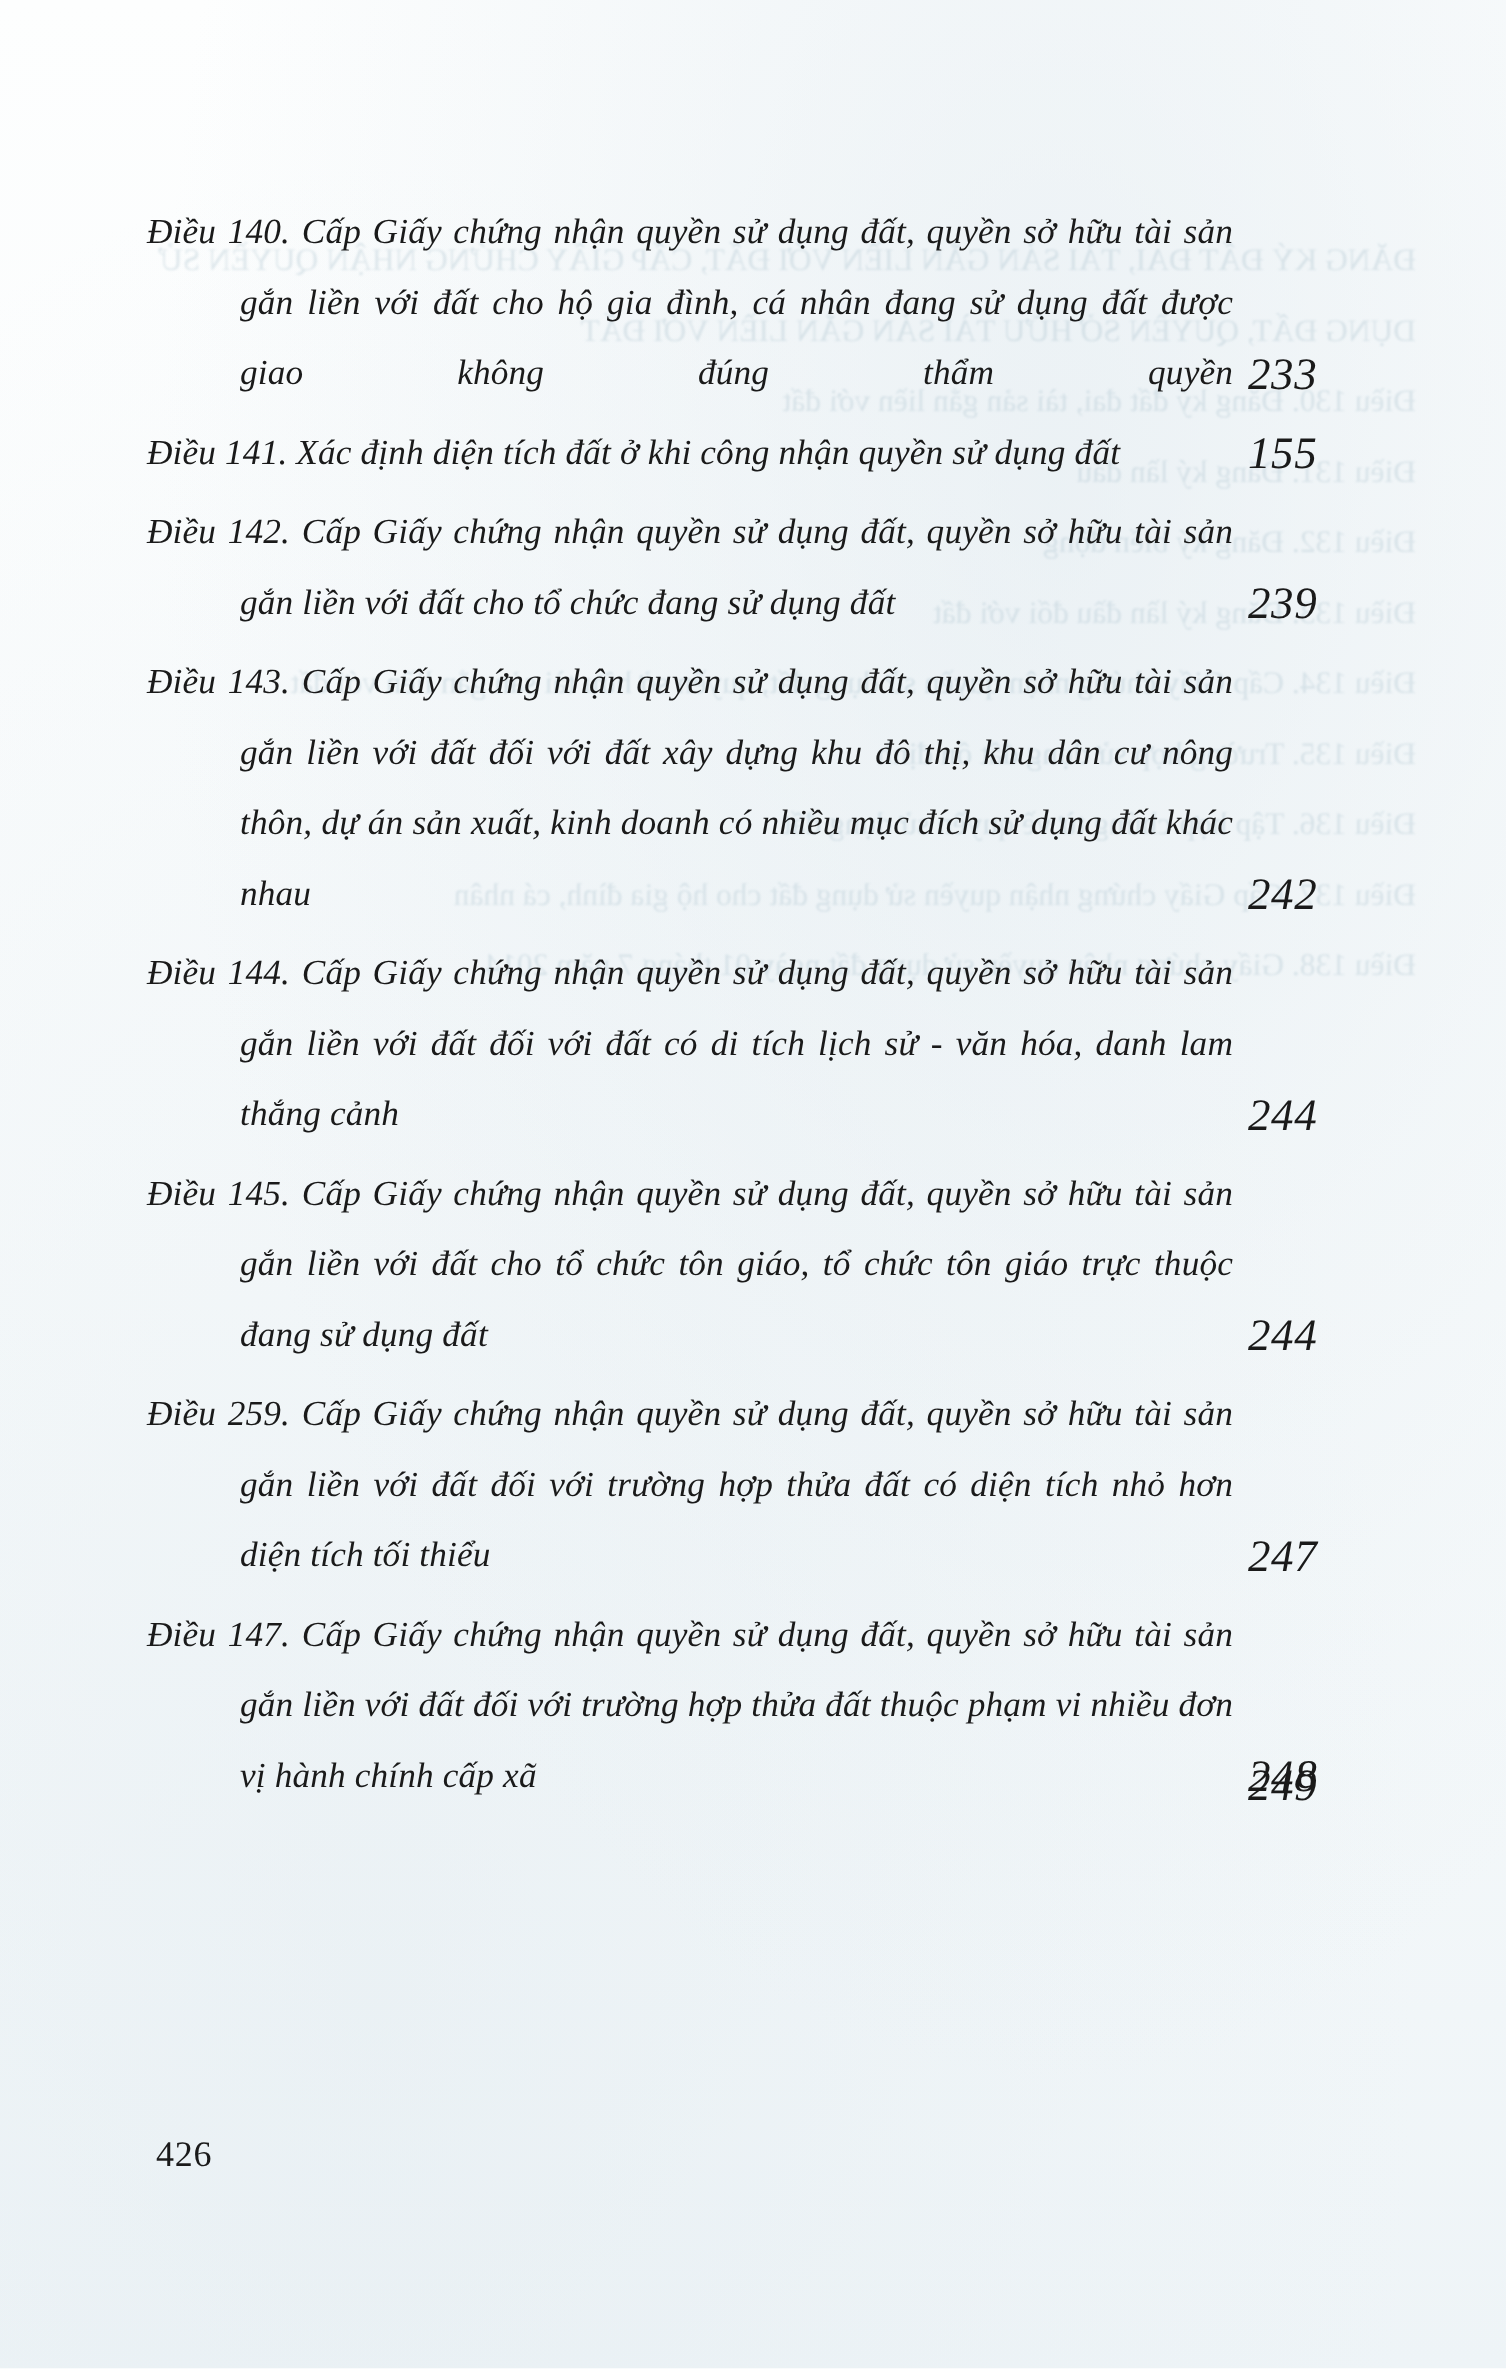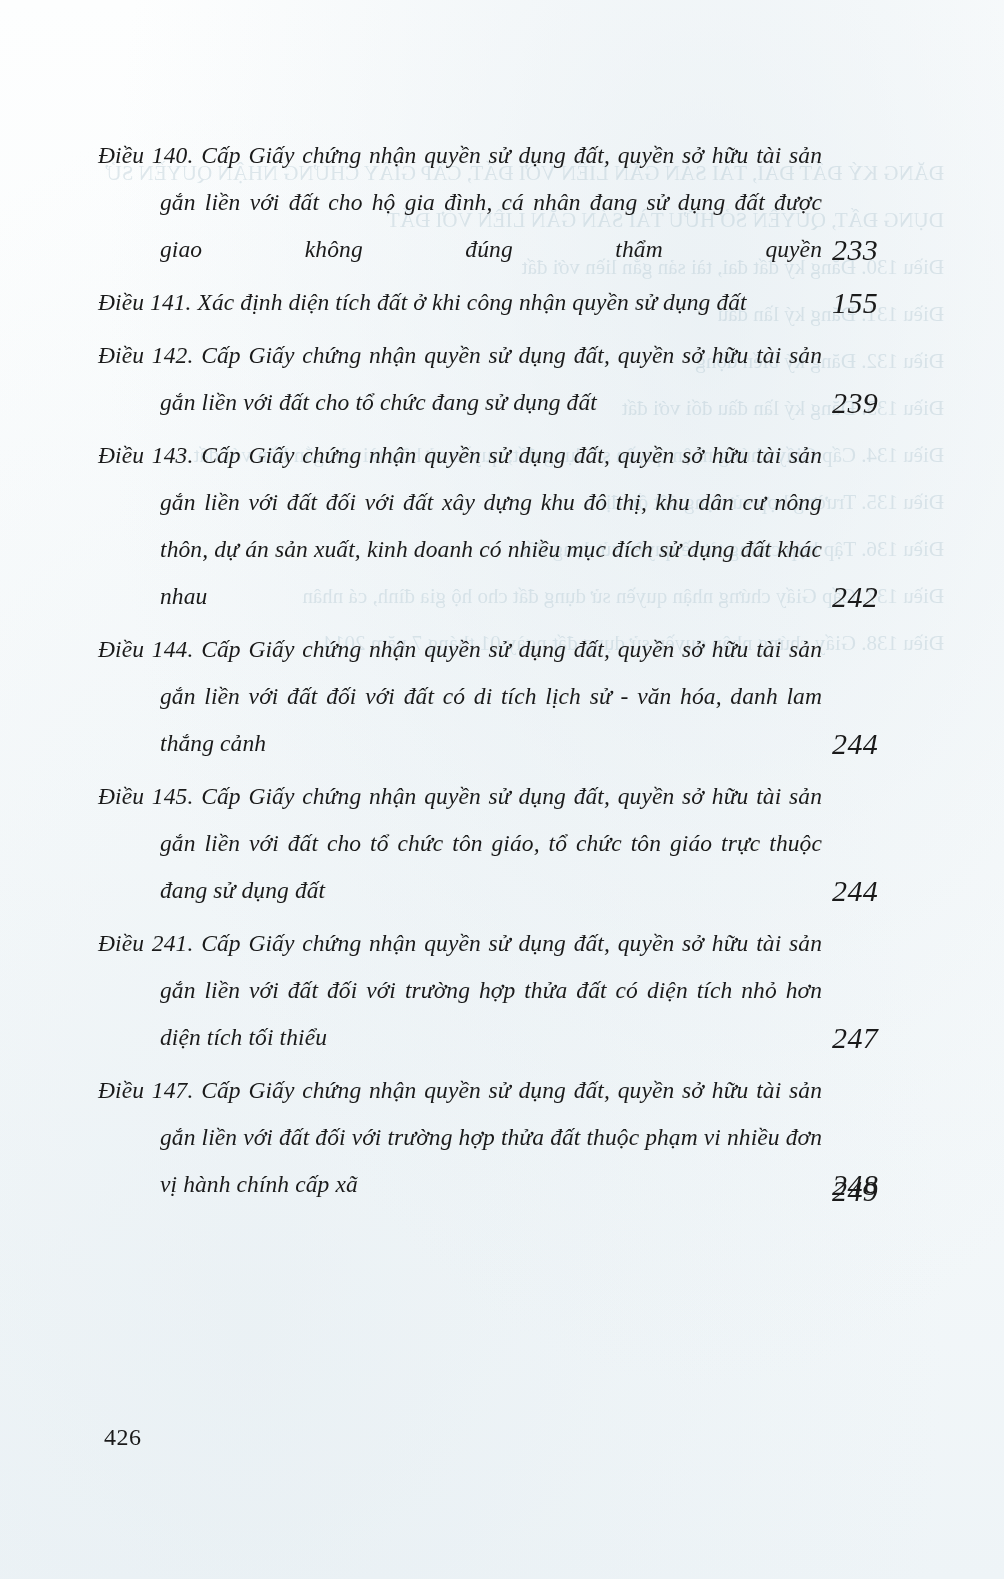--- a/index.html
+++ b/index.html
@@ -159,21 +159,21 @@
 
     <div class="entry">
       <div class="entry-body">
         <span class="indent-block">Điều 145. Cấp Giấy chứng nhận quyền sử dụng đất, quyền sở hữu tài sản gắn liền với đất cho tổ chức tôn giáo, tổ chức tôn giáo trực thuộc đang sử dụng đất</span>
         <span class="page-num">244</span>
       </div>
     </div>
 
     <div class="entry">
       <div class="entry-body">
-        <span class="indent-block">Điều 241. Cấp Giấy chứng nhận quyền sử dụng đất, quyền sở hữu tài sản gắn liền với đất đối với trường hợp thửa đất có diện tích nhỏ hơn diện tích tối thiểu</span>
+        <span class="indent-block">Điều 259. Cấp Giấy chứng nhận quyền sử dụng đất, quyền sở hữu tài sản gắn liền với đất đối với trường hợp thửa đất có diện tích nhỏ hơn diện tích tối thiểu</span>
         <span class="page-num">247</span>
       </div>
     </div>
 
     <div class="entry">
       <div class="entry-body">
         <span class="indent-block">Điều 147. Cấp Giấy chứng nhận quyền sử dụng đất, quyền sở hữu tài sản gắn liền với đất đối với trường hợp thửa đất thuộc phạm vi nhiều đơn vị hành chính cấp xã</span>
         <span class="page-num">248</span>
       </div>
     </div>

